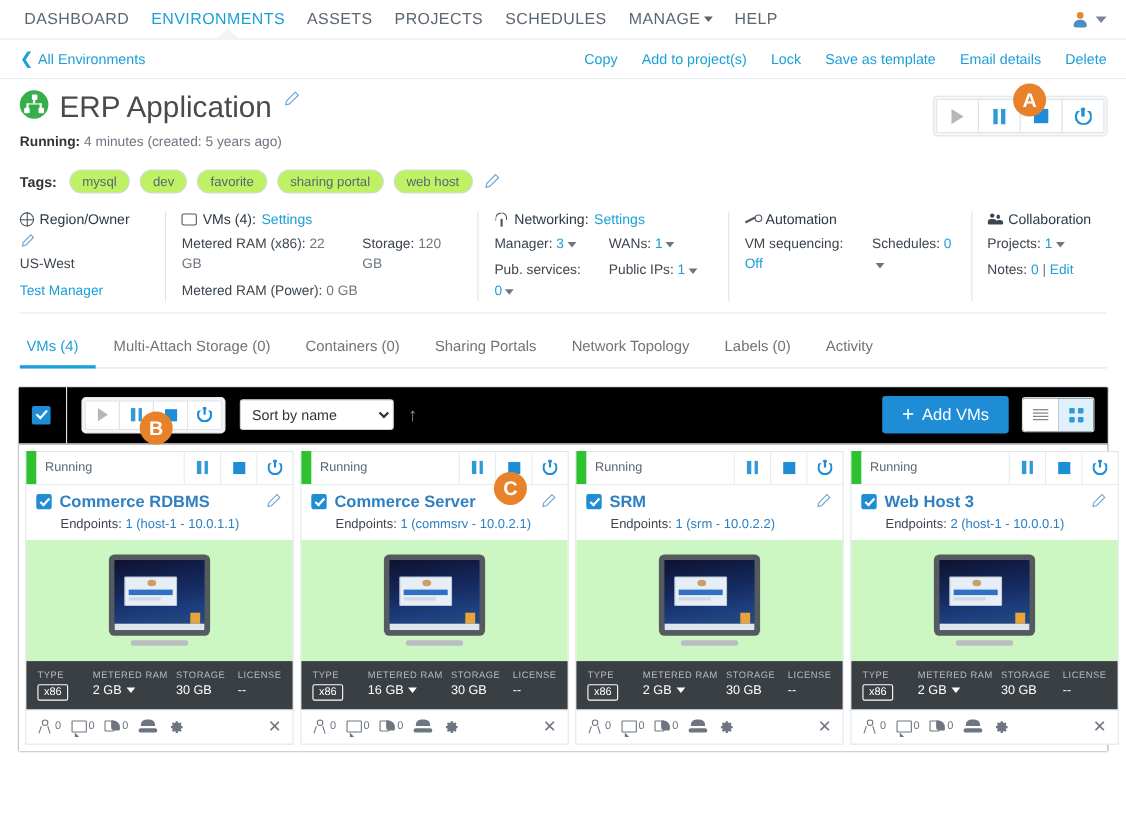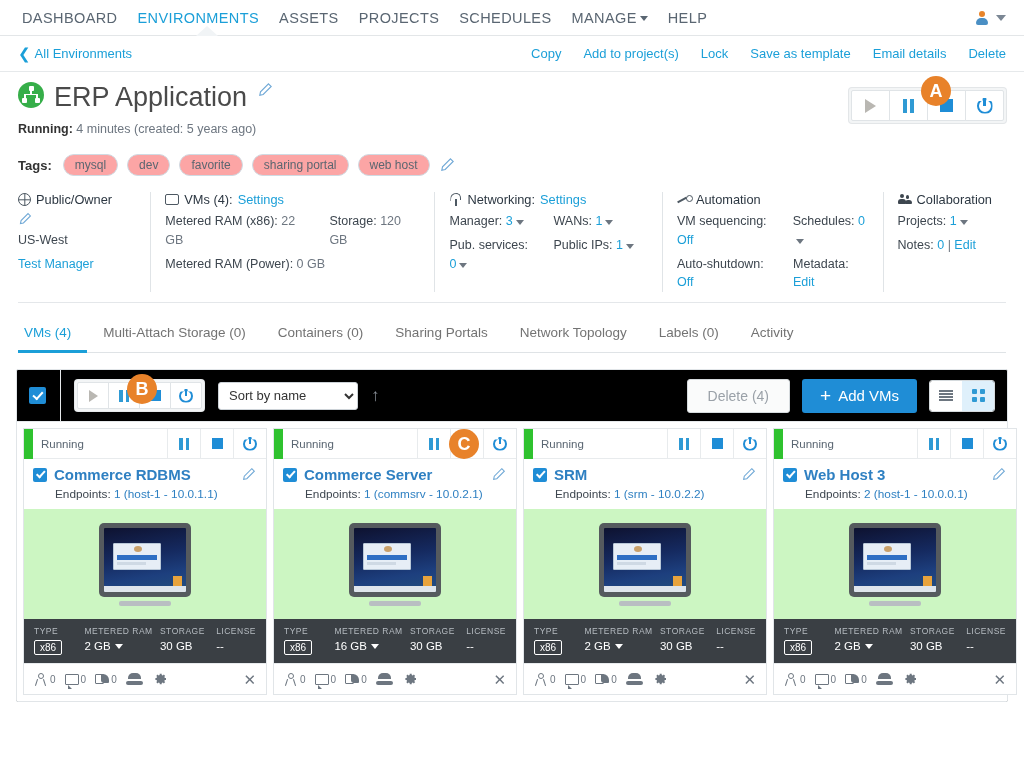--- a/index.html
+++ b/index.html
@@ -74,21 +74,21 @@
   .pencil {
     width:16px;height:16px;cursor:pointer; flex:0 0 auto;
   }
   .pencil svg { display:block; }
   .status-line { font-size:12.5px; margin-top:9px; color:#6d7680; }
   .status-line b { color:#333; font-weight:bold; }
   .tags-row { display:flex; align-items:center; gap:9px; margin-top:18px; }
   .tags-label { font-size:13px; font-weight:bold; color:#333; margin-right:2px;}
   .tag {
     border:1px solid #cfdbe3; border-radius:11px;
-    padding:3px 11px; font-size:12px; color:#5b6670; background:#fca5a5;
+    padding:3px 11px; font-size:12px; color:#5b6670; background:#bef264;
     cursor:pointer;
   }
 
   
   .env-power {
     position:absolute; right:18px; top:16px;
     display:flex; background:#f3f5f6; border-radius:3px; padding:2px;
     box-shadow: 0 0 0 1px #e3e6e8;
   }
   .env-power .pb {
@@ -350,21 +350,21 @@
           </span>
         </div>
     </div>
   </div>
 
   <div class="info-strip">
 
     <div class="info-col" style="width:136px">
       <div class="info-head">
         <span class="globe-i"></span>
-        <span>Public/Owner</span>
+        <span>Region/Owner</span>
       </div>
       <div class="info-line">
         <span class="pencil">
           <svg width="14" height="14" viewBox="0 0 16 16">
               <path d="M11.5 1.8l2.7 2.7-8 8-3.4.7.7-3.4z" fill="none" stroke="#6fa8d6" stroke-width="1.2"></path>
             </svg>
         </span>
       </div>
       <div class="info-line">US-West</div>
       <div class="info-line lnk">Test Manager</div>
@@ -413,26 +413,20 @@
     <div class="info-col" style="width:225px">
       <div class="info-head">
         <span class="auto-i"></span>
         <span>Automation</span>
       </div>
       <div class="info-line info-kv">
         <span><span>VM sequencing:</span>
           <span class="lnk">Off</span></span>
         <span><span>Schedules:</span>
           <span class="lnk">0</span><i class="cap"></i></span>
-      </div>
-      <div class="info-line info-kv">
-        <span><span>Auto-shutdown:</span>
-          <span class="lnk">Off</span></span>
-        <span><span>Metadata:</span>
-          <span class="lnk">Edit</span></span>
       </div>
     </div>
 
     <div class="info-col">
       <div class="info-head">
         <span class="collab-i">
             <i class="h1"></i>
             <i class="h2"></i>
             <i class="b1"></i>
             <i class="b2"></i>
@@ -483,21 +477,20 @@
         <div class="pb">
             <span class="ic-power">
               <i class="ring"></i>
               <i class="stem"></i>
             </span>
           </div>
       </div>
       <select class="sort-sel" id="sort-select"><option>Sort by name</option><option>Sort by status</option><option>Sort by RAM</option><option>Sort by storage</option></select>
       <span class="sort-arrow">↑</span>
       <div class="tb-right">
-        <button class="btn-del">Delete (4)</button>
         <button class="btn-add">
           <span class="plus">+</span>
           <span>Add VMs</span>
         </button>
         <div class="view-toggle">
           <div class="vt">
               <span class="list-ic">
                 <i></i>
                 <i></i>
                 <i></i>

